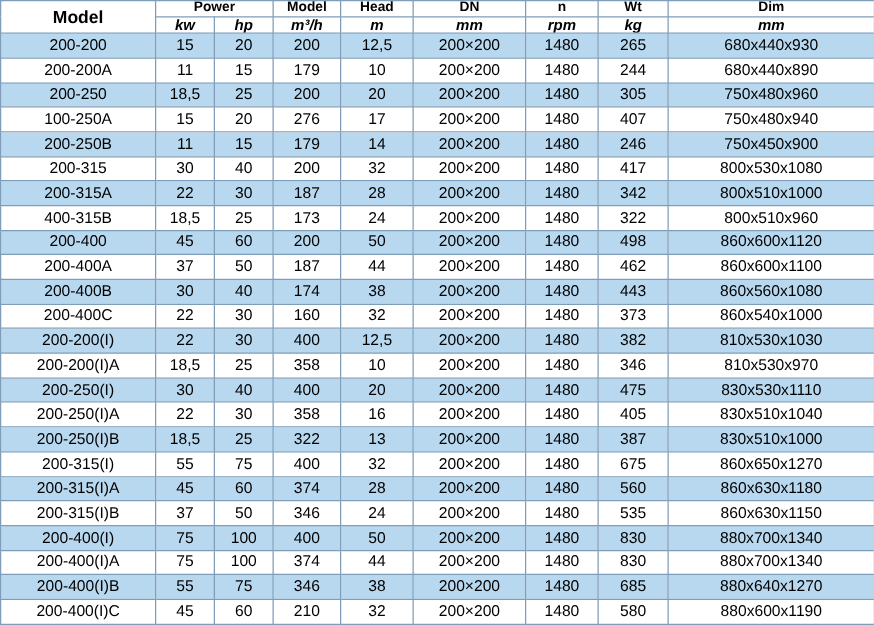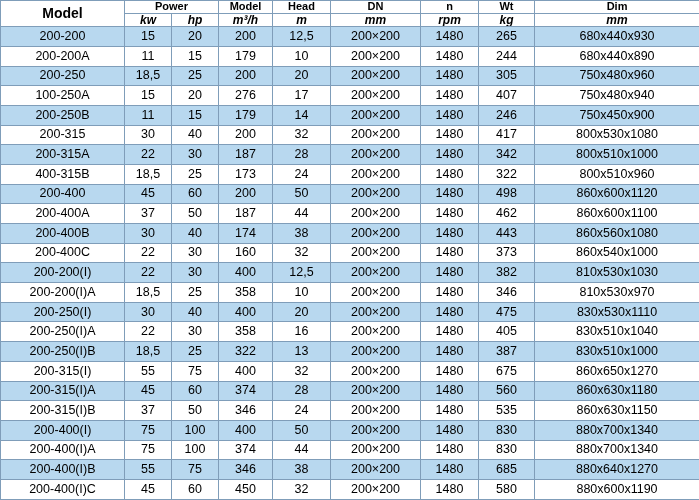--- a/index.html
+++ b/index.html
@@ -361,21 +361,21 @@
           <td>38</td>
           <td>200×200</td>
           <td>1480</td>
           <td>685</td>
           <td>880x640x1270</td>
         </tr>
         <tr class="plain">
           <td class="model-cell">200-400(I)C</td>
           <td>45</td>
           <td>60</td>
-          <td>450</td>
+          <td>210</td>
           <td>32</td>
           <td>200×200</td>
           <td>1480</td>
           <td>580</td>
           <td>880x600x1190</td>
         </tr>
       </tbody>
   </table>
 </div>
 

